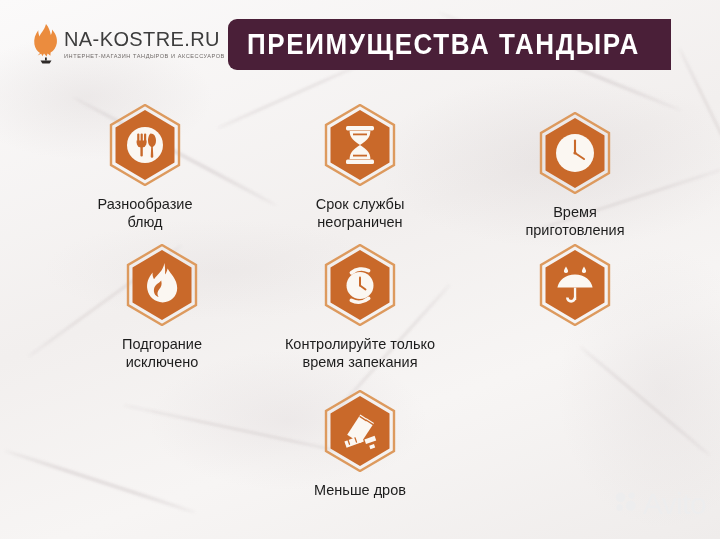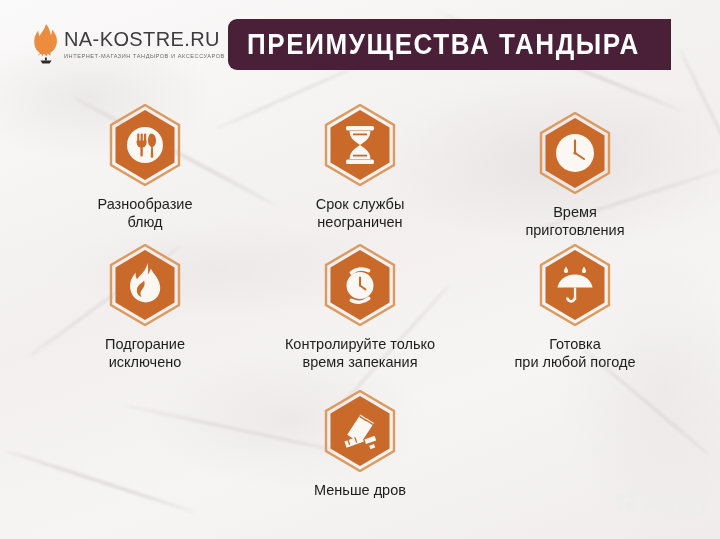--- a/index.html
+++ b/index.html
@@ -146,21 +146,21 @@
     line-height: 1.25;
     color: #1d1d1d;
     font-weight: 500;
     white-space: pre-line;
   }
 
   
   .pos-r1c1 { left: 30px;  top: 8px; }
   .pos-r1c2 { left: 245px; top: 8px; }
   .pos-r1c3 { left: 460px; top: 16px; }
-  .pos-r2c1 { left: 30px;  top: 148px; }
+  .pos-r2c1 { left: 47px;  top: 148px; }
   .pos-r2c2 { left: 245px; top: 148px; }
   .pos-r2c3 { left: 460px; top: 148px; }
   .pos-r3c2 { left: 245px; top: 294px; }
 
   
   .watermark {
     position: absolute;
     right: 14px;
     bottom: 20px;
     display: flex;
@@ -330,22 +330,20 @@
                      c0.7 1.4 0.2 3 -1.8 3 c-2 0 -2.5 -1.6 -1.8 -3 Z"></path>
             <path d="M43.2 26 c0.9 -1.8 1.8 -3.4 1.8 -3.4 s0.9 1.6 1.8 3.4
                      c0.7 1.4 0.2 3 -1.8 3 c-2 0 -2.5 -1.6 -1.8 -3 Z"></path>
             <path d="M36 30.4 c-9.4 0 -16.4 5.8 -17.6 13.2 l35.2 0
                      C52.4 36.2 45.4 30.4 36 30.4 Z"></path>
             <rect x="34.9" y="43.6" width="2.3" height="12.4"></rect>
             <path d="M37.2 53.6 a5.1 5.1 0 0 1 -10.2 0 h2.6 a2.5 2.5 0 0 0 5 0 Z"></path>
           </g>
         </svg>
       </span>
-      <span class="feature-label">Готовка
-при любой погоде</span>
     </div>
 
     <div class="feature pos-r3c2">
       <span class="hex-wrap">
         <svg viewBox="0 0 72 82" width="72" height="82">
           <polygon points="36,1 70,21 70,61 36,81 2,61 2,21" fill="none" stroke="#dd9a5e" stroke-width="2.4"></polygon>
           <polygon points="36,6 65.5,23.5 65.5,58.5 36,76 6.5,58.5 6.5,23.5" fill="#c9692a"></polygon>
           <g fill="#fbf7f2">
             <path d="M23.2 44.8 L36.4 24.6 l7.2 4.6 L30.4 49.4 Z"></path>
             <path d="M29.6 48.2 L42.6 28.2 l7.4 4.8 L36.8 53 Z"></path>

